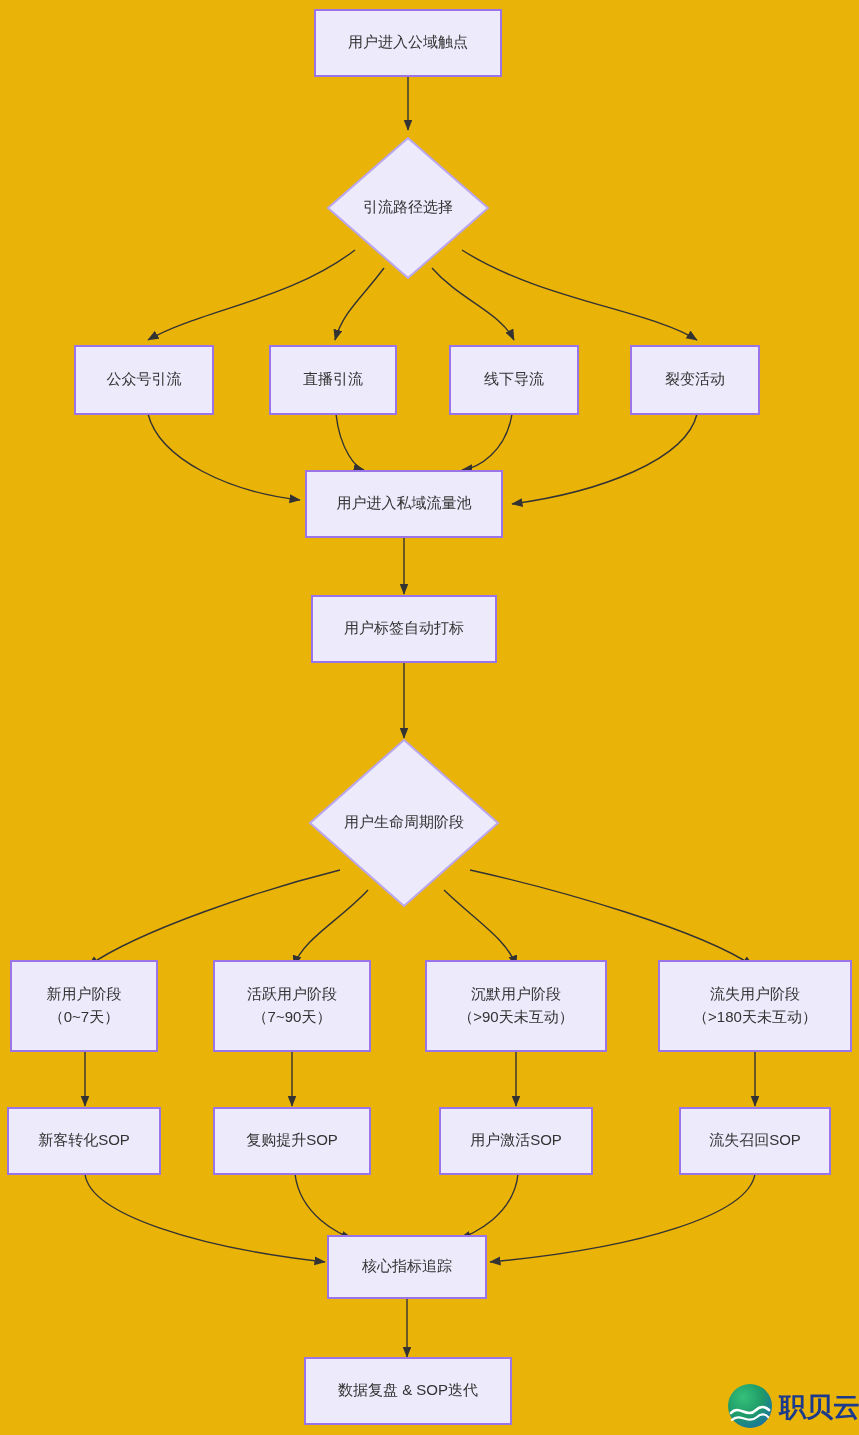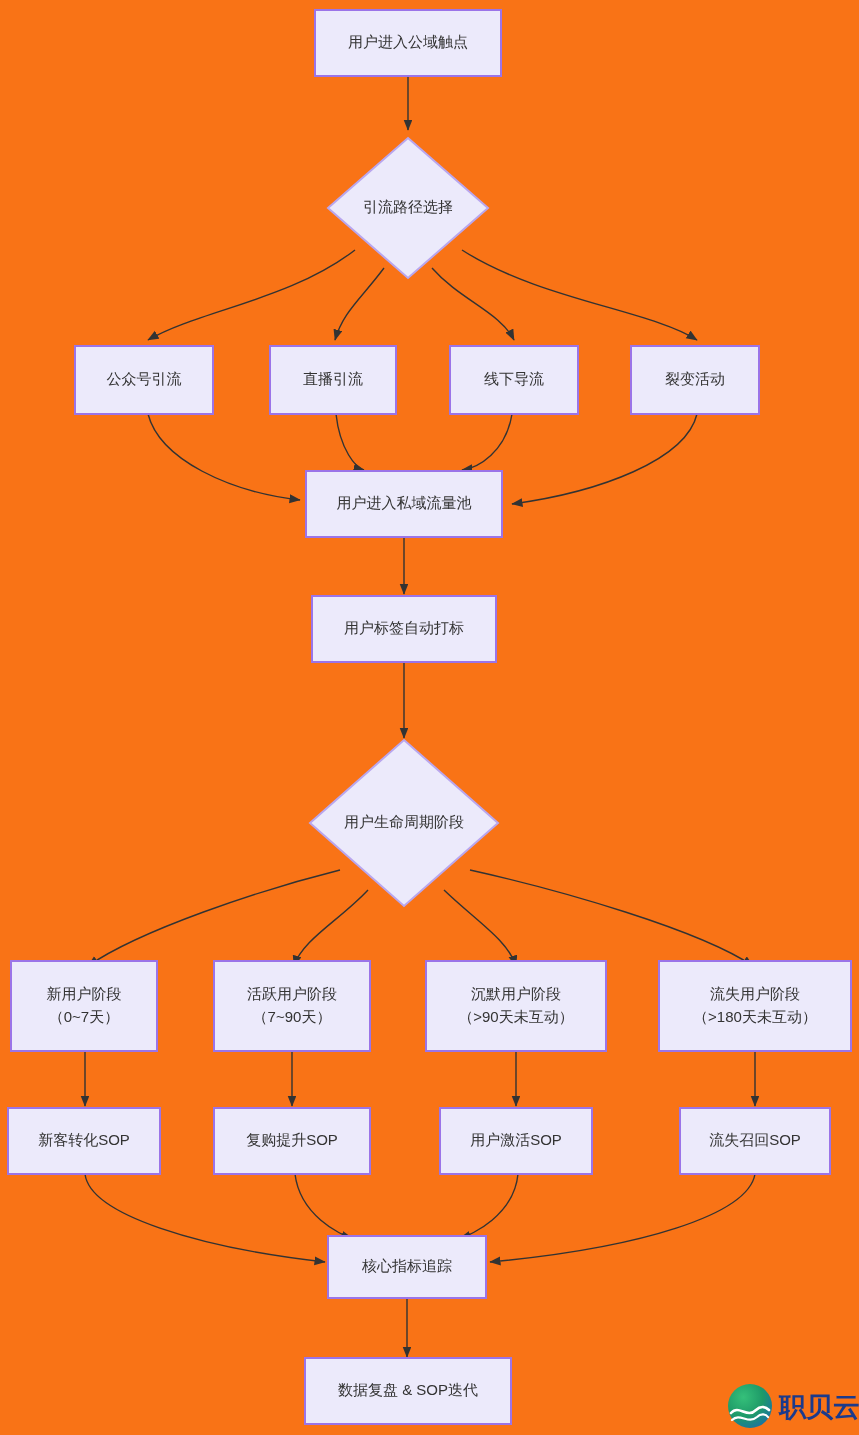--- a/index.html
+++ b/index.html
@@ -4,21 +4,21 @@
 <style>
   html, body {
     margin: 0;
     padding: 0;
     background: #000000;
   }
   #canvas {
     position: relative;
     width: 859px;
     height: 1435px;
-    background: #f97316;
+    background: #eab308;
     overflow: hidden;
     font-family: "Liberation Sans", "DejaVu Sans", sans-serif;
   }
   svg.diagram {
     position: absolute;
     left: 0;
     top: 0;
     width: 859px;
     height: 1435px;
   }

